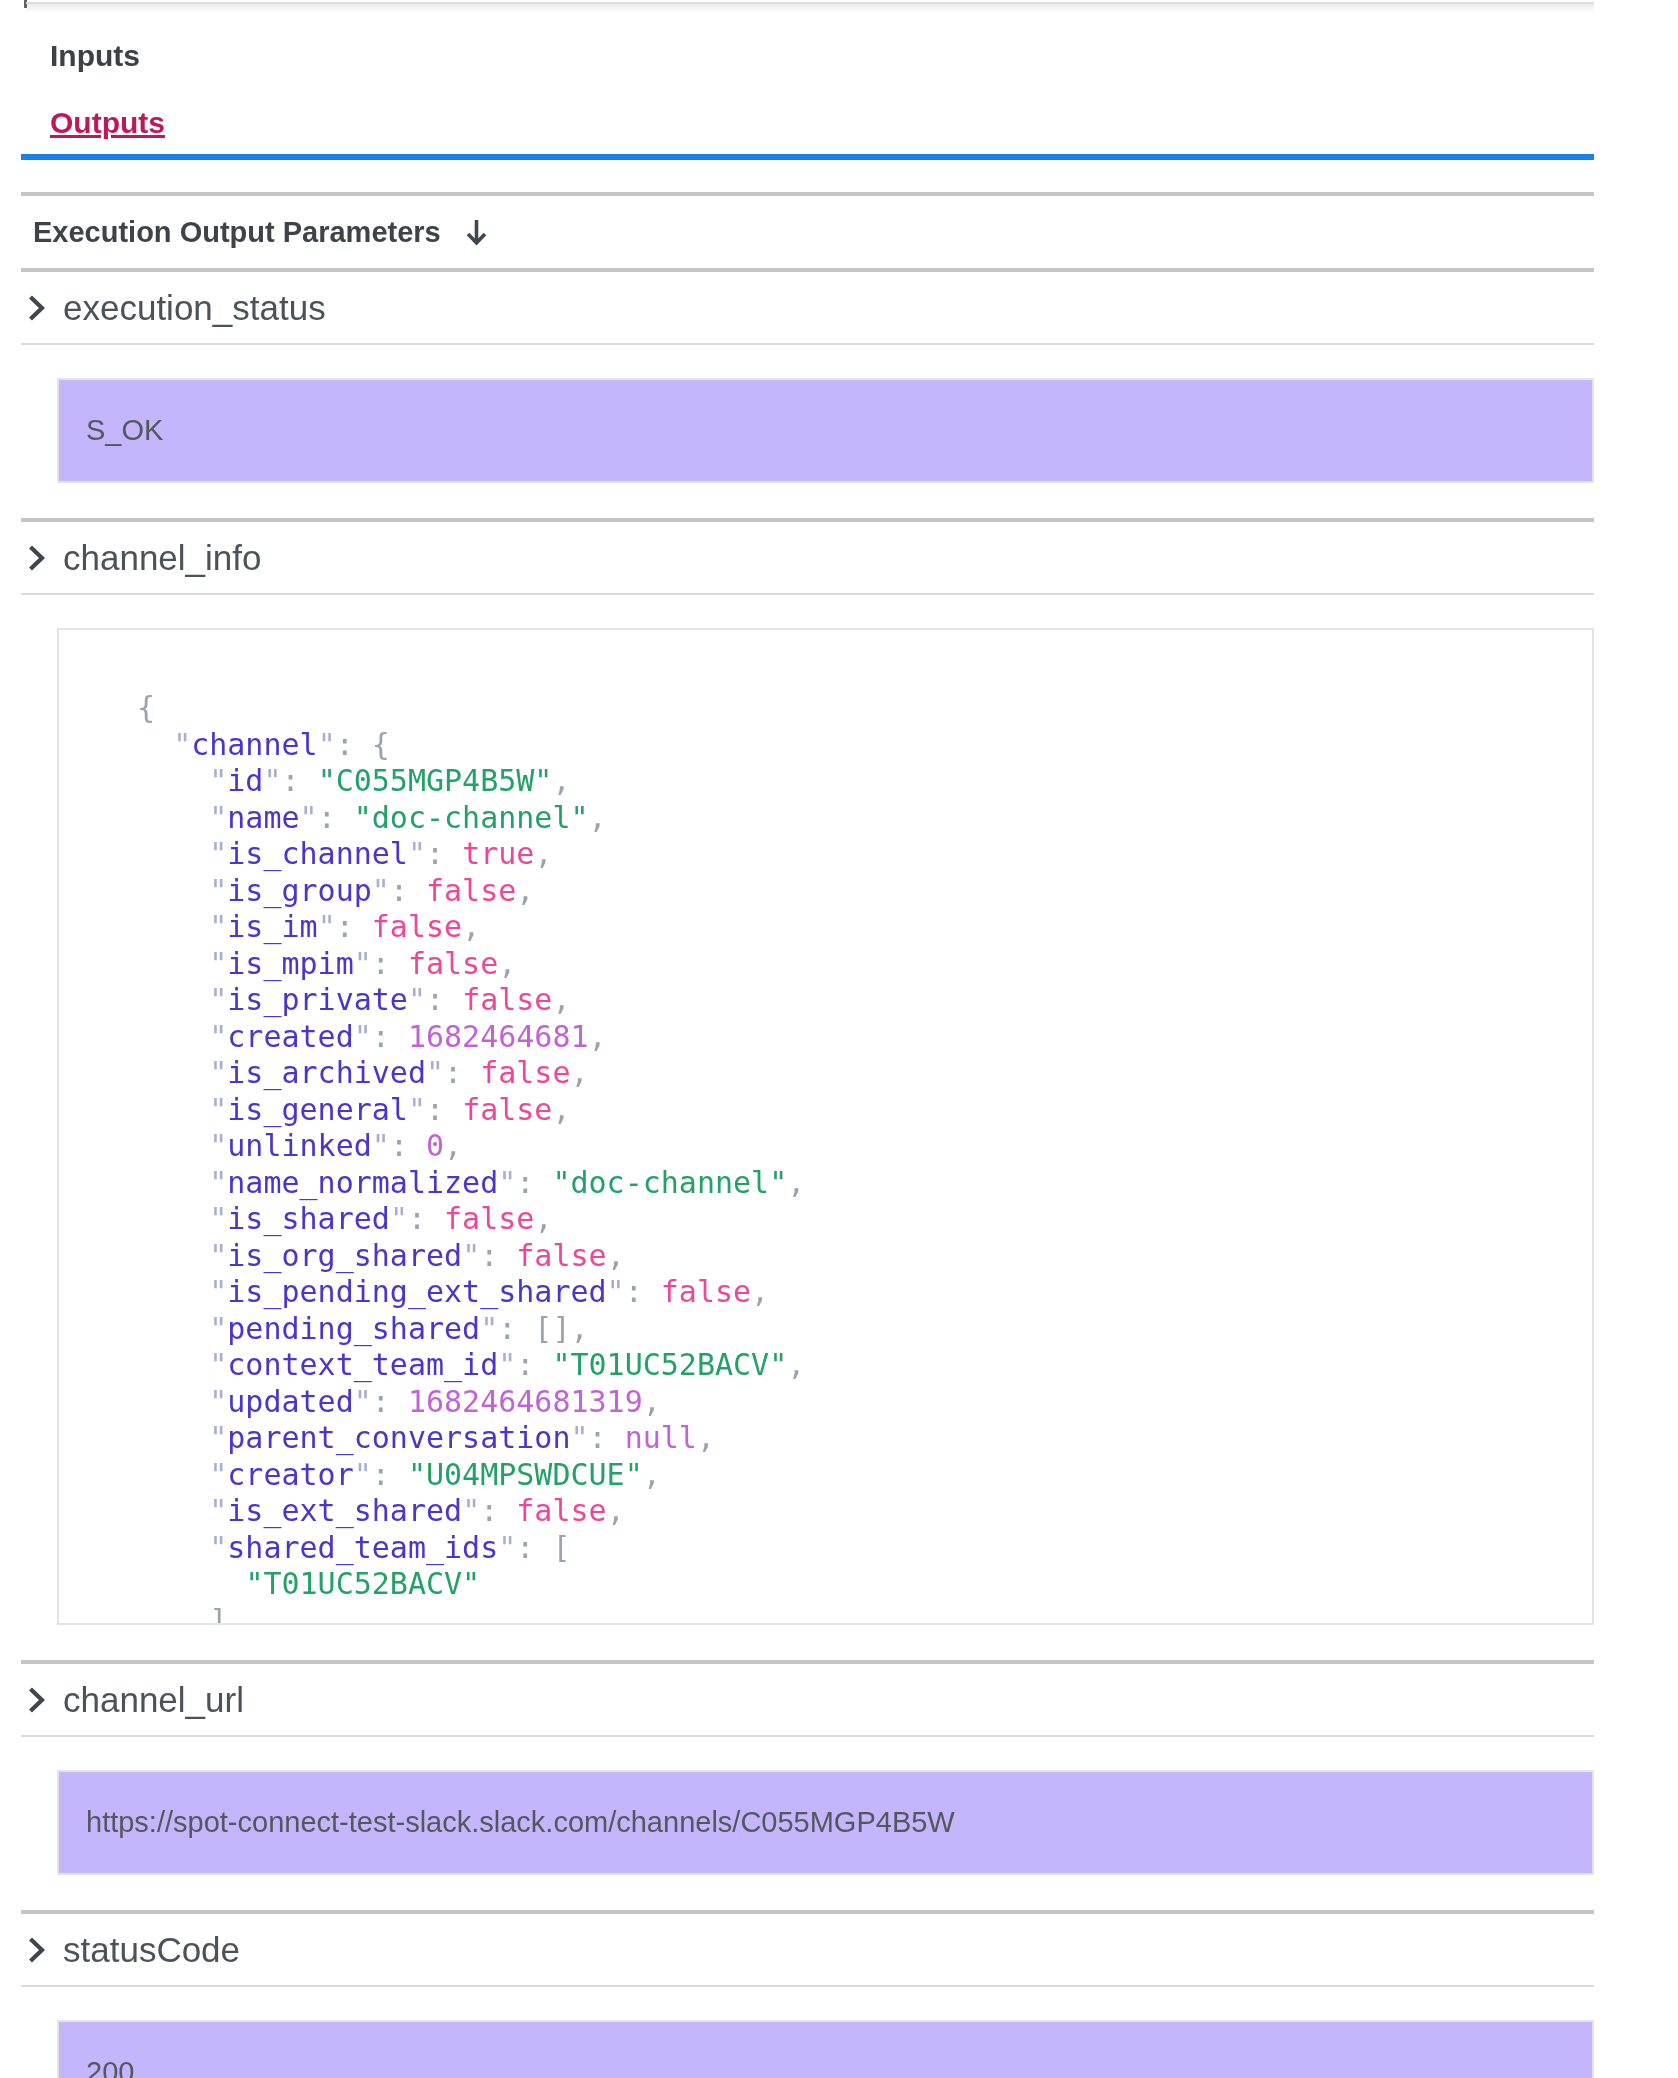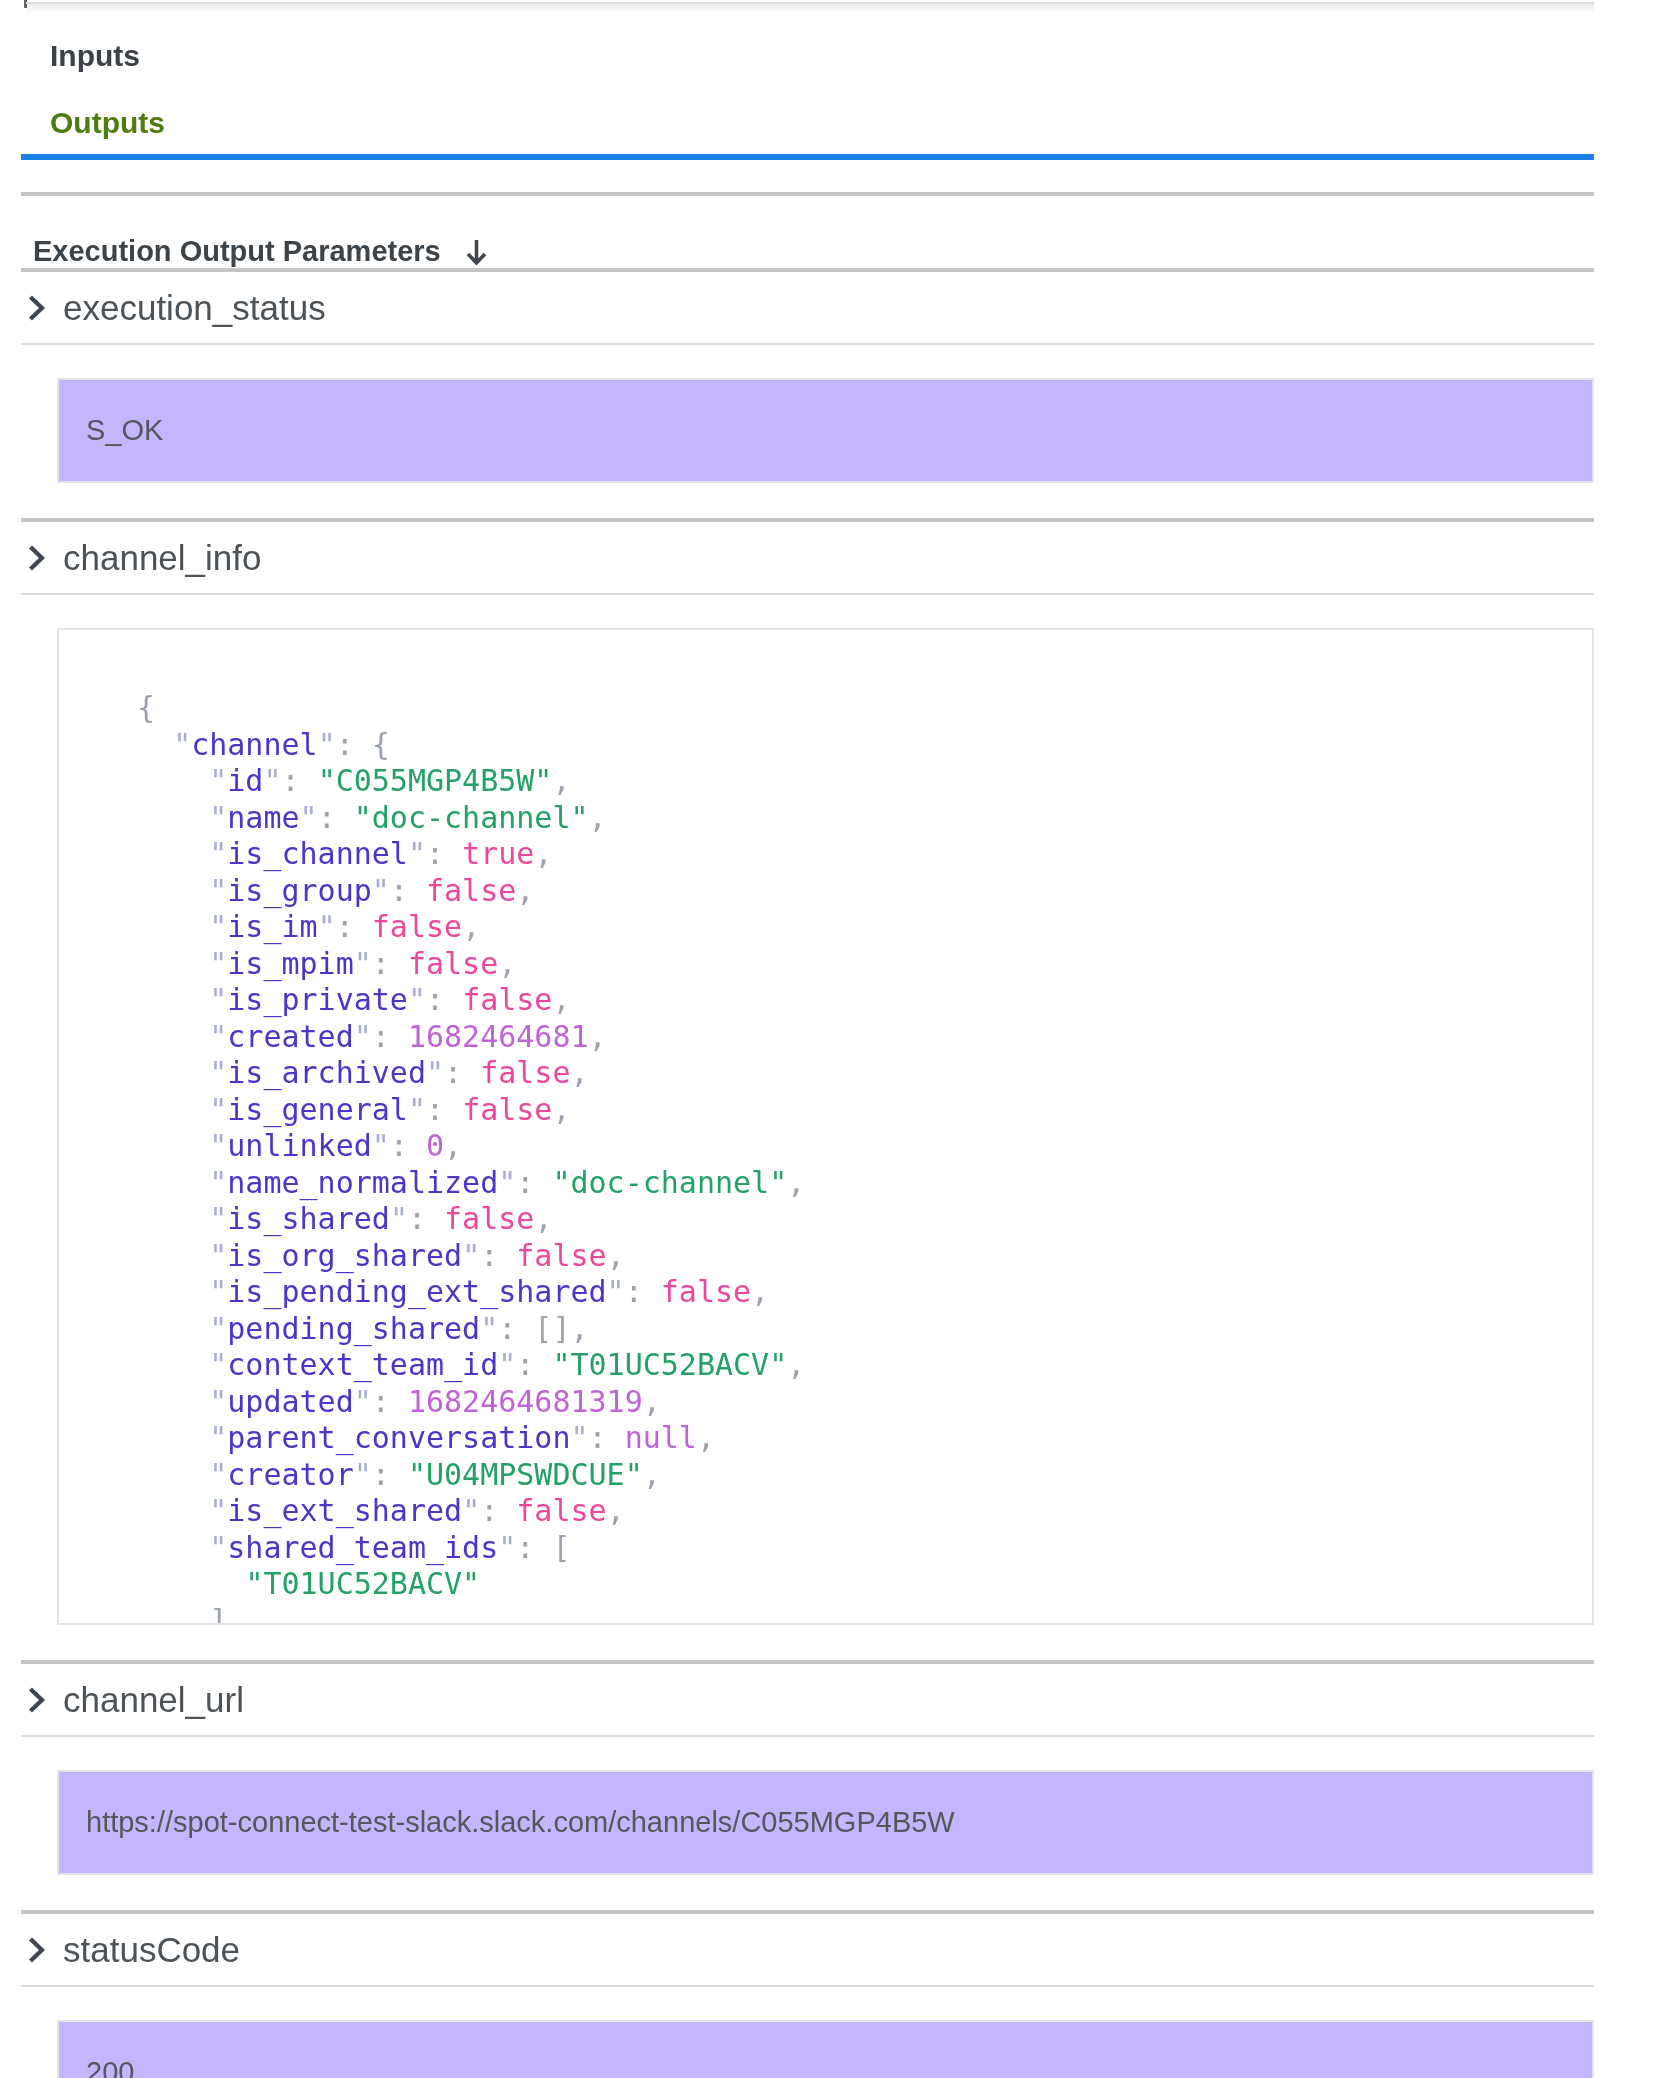--- a/index.html
+++ b/index.html
@@ -13,25 +13,25 @@
   .top-border{position:absolute;top:2px;left:26px;right:84px;height:2px;background:#dcdddf;}
   .top-tick{position:absolute;top:0;left:24px;width:3px;height:8px;background:#5f6368;}
   .top-shadow{position:absolute;top:4px;left:26px;right:84px;height:9px;
     background:linear-gradient(rgba(60,64,67,0.10),rgba(255,255,255,0));}
 
   
   .tabs{display:flex;margin:0 84px 0 21px;padding-top:24px;border-bottom:2px solid #d5d6d8;flex-direction:column;}
   .tab{height:69px;box-sizing:border-box;display:flex;align-items:center;
     padding:0 29px;margin-bottom:-2px;border-bottom:6px solid transparent;
     font-size:30px;font-weight:600;color:#3b4147;cursor:pointer;}
-  .tab.active{color:#4d7c0f;border-bottom-color:#1a80e5;}
+  .tab.active{color:#be185d;border-bottom-color:#1a80e5;text-decoration:underline;}
 
   
   .panel{margin:32px 84px 0 21px;border-top:4px solid #c3c5c7;}
-  .panel-header{height:72px;display:flex;align-items:flex-end;padding-left:12px;
+  .panel-header{height:72px;display:flex;align-items:center;padding-left:12px;
     border-bottom:4px solid #c3c5c7;}
   .panel-title{font-size:29px;font-weight:600;color:#3d4449;}
   .panel-header svg{margin-left:22px;}
 
   .section{border-bottom:4px solid #c3c5c7;}
   .section:last-child{border-bottom:none;}
   .section-row{height:71px;display:flex;align-items:center;padding-left:4px;
     border-bottom:2px solid #dadbdd;cursor:pointer;}
   .section-row .chev{flex:0 0 auto;}
   .section-label{margin-left:16px;font-size:35px;color:#4b5258;}

